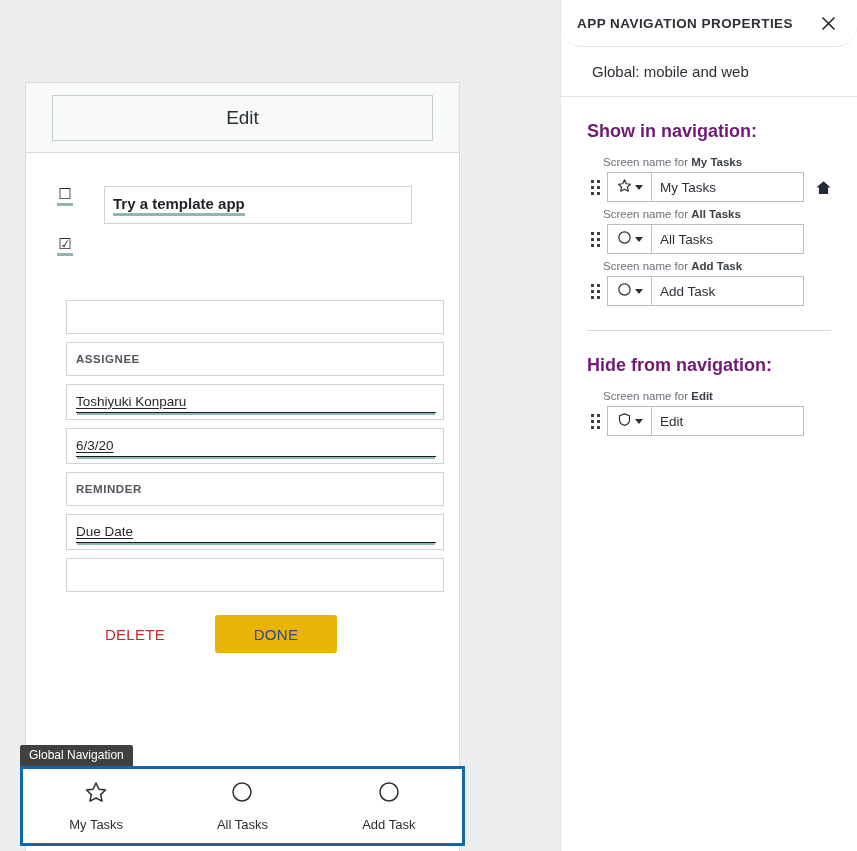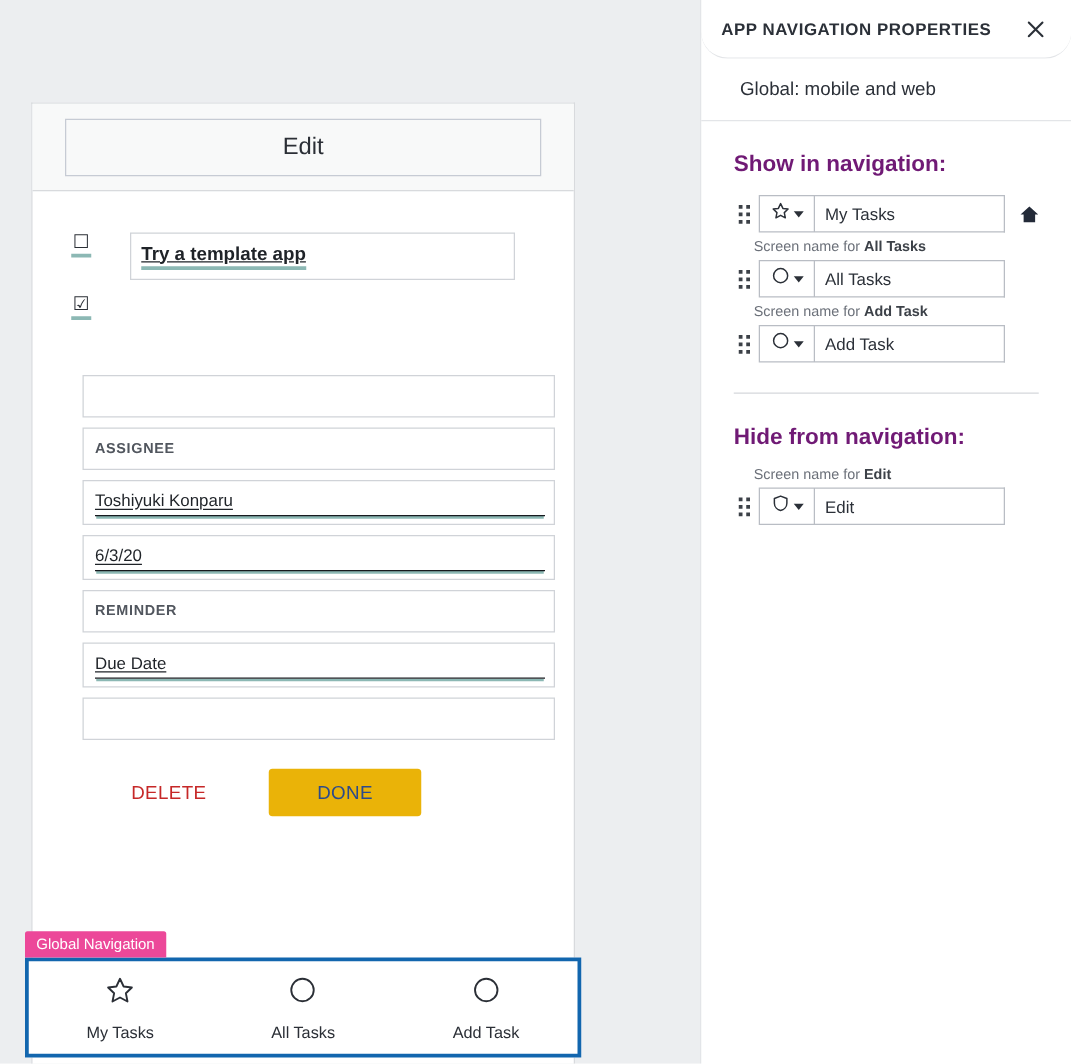--- a/index.html
+++ b/index.html
@@ -58,21 +58,20 @@
 
   .title-box {
     width: 308px; height: 38px;
     border: 1px solid #d0d3d8;
     display: flex; align-items: center;
     padding-left: 8px;
   }
   .title-text {
     font-size: 15px; font-weight: bold; color: #1f2328;
     border-bottom: 3px solid #8cb8b4;
-    text-decoration: underline;
     text-decoration-color: #1f2328;
     text-underline-offset: 1px;
     padding-bottom: 1px;
   }
 
   
   .fields { margin-top: 44px; padding: 0 40px; }
   .fbox {
     width: 378px; height: 34px;
     border: 1px solid #d0d3d8;
@@ -117,21 +116,21 @@
     cursor: pointer; font-family: inherit;
   }
 
   
   .gnav-wrap {
     position: absolute; left: 20px; top: 745px;
     width: 445px;
   }
   .gnav-tag {
     display: inline-block;
-    background: #ec4899; color: #ffffff;
+    background: #404040; color: #ffffff;
     font-size: 12px; padding: 3px 9px 4px 9px;
     border-radius: 2px 2px 0 0;
   }
   .gnav-bar {
     width: 445px; height: 80px;
     background: #ffffff;
     border: 3px solid #1266ae;
     display: flex; align-items: center;
   }
   .gnav-item {
@@ -333,20 +332,23 @@
       </button>
     </div>
 
     <div class="panel-sub">Global: mobile and web</div>
 
     <div class="sec-title">Show in navigation:</div>
 
     <div class="nav-list">
 
       <div class="nav-item">
+        <div class="nav-caption">
+          <span>Screen name for </span><b>My Tasks</b>
+        </div>
         <div class="nav-row">
           <span class="drag-handle">
             <i></i>
               <i></i>
               <i></i>
               <i></i>
               <i></i>
               <i></i>
           </span>
           <span class="icon-select">

